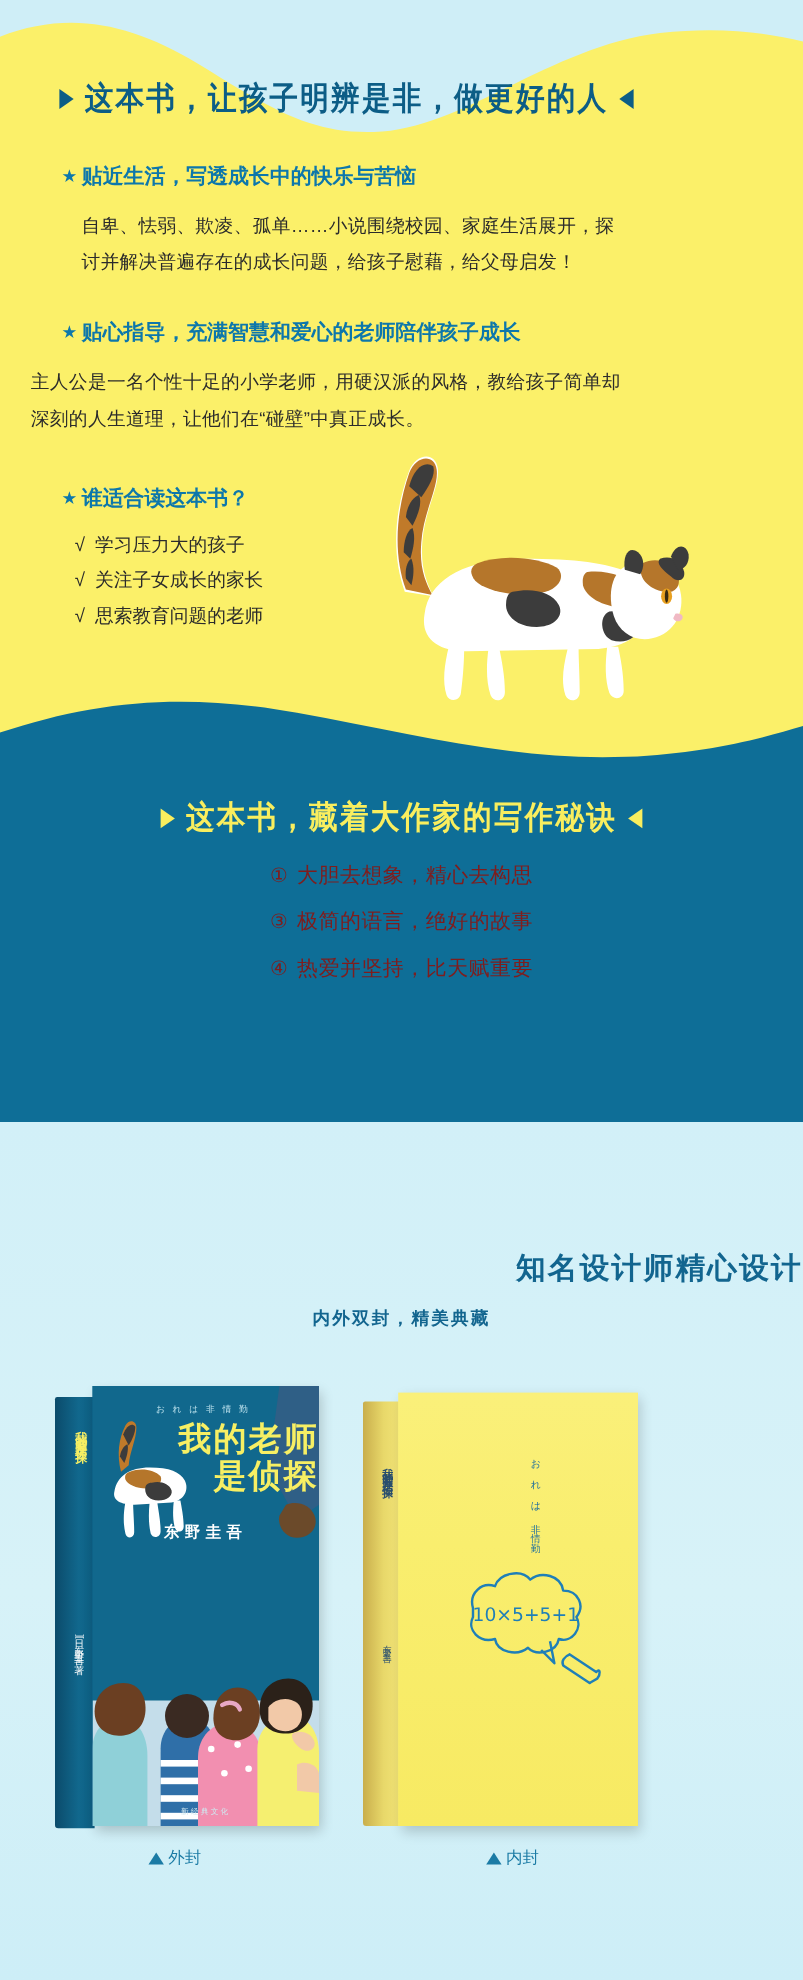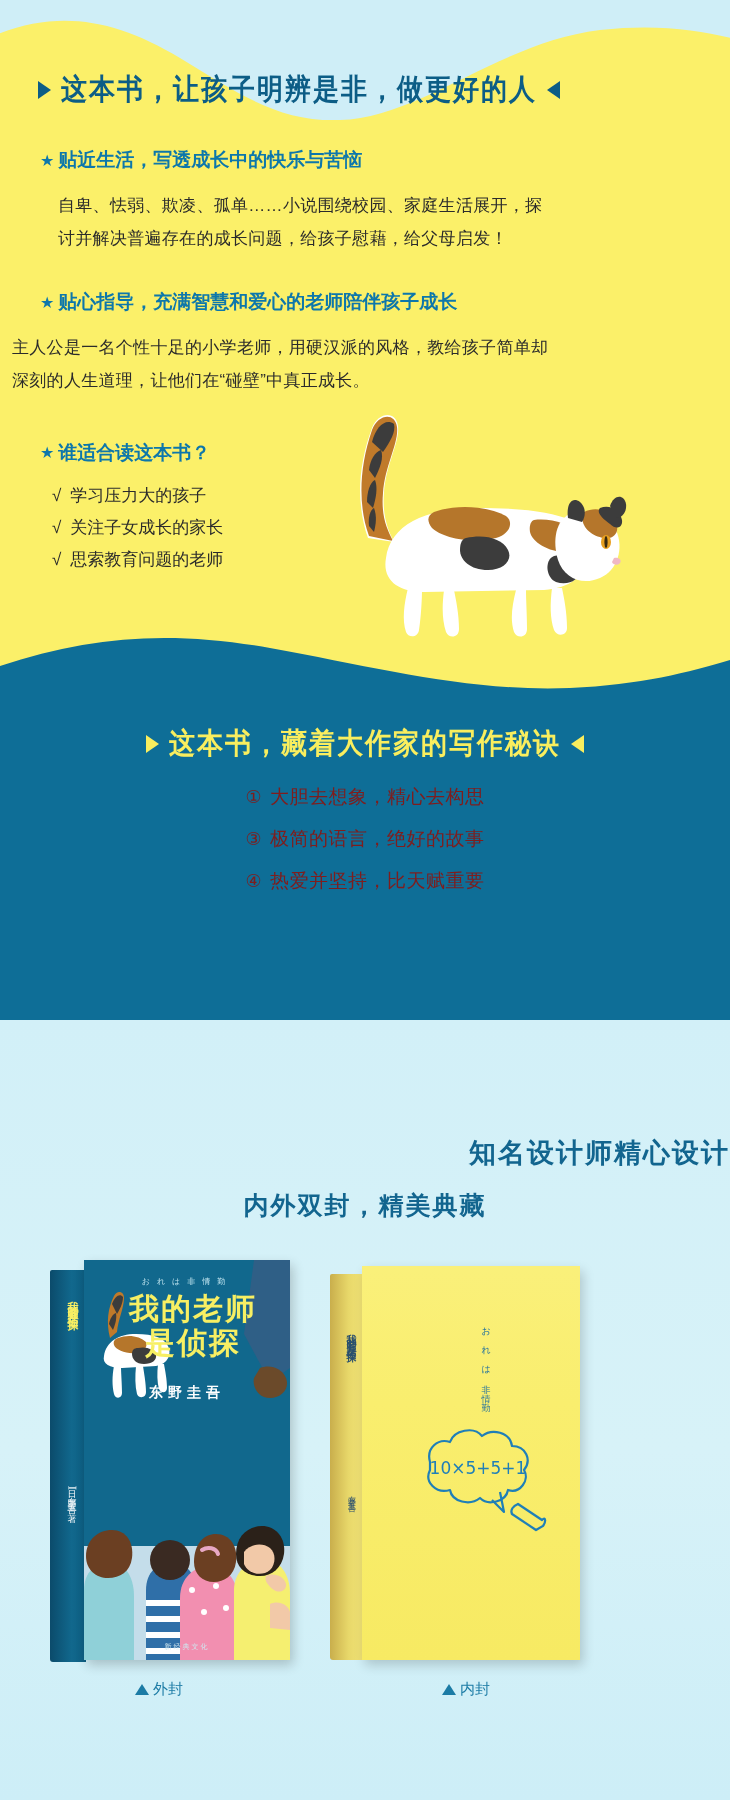--- a/index.html
+++ b/index.html
@@ -11,21 +11,21 @@
   }
 
   
   .sec-yellow{
     position:absolute; left:0; top:0; width:730px; height:700px;
     background:#cfeef7; overflow:hidden;
   }
   .sec-yellow .wave-top{
     position:absolute; left:-20px; top:0; width:780px; height:720px;
   }
-  .sec-yellow .content{ position:absolute; left:0; top:0; width:598px; }
+  .sec-yellow .content{ position:absolute; left:16px; top:0; width:598px; }
 
   .hdr{
     display:flex; align-items:center; justify-content:center; gap:10px;
     margin-top:72px;
   }
   .hdr .tri{ width:0;height:0;border-style:solid; }
   .hdr .tri-l{ border-width:9px 0 9px 13px; border-color:transparent transparent transparent #0c5d86; }
   .hdr .tri-r{ border-width:9px 13px 9px 0; border-color:transparent #0c5d86 transparent transparent; }
   .hdr .txt{
     font-family:"DejaVu Sans",sans-serif;
@@ -77,21 +77,21 @@
     overflow:hidden;
   }
   .design-title{
     text-align:right; margin-top:115px;
     font-family:"DejaVu Serif","Liberation Serif",serif;
     font-size:27px; font-weight:bold; color:#12658f; letter-spacing:2px;
   }
   .design-sub{
     text-align:center; margin-top:18px;
     font-family:"DejaVu Serif","Liberation Serif",serif;
-    font-size:25px; font-weight:bold; color:#12658f; letter-spacing:2px;
+    font-size:16px; font-weight:bold; color:#12658f; letter-spacing:2px;
   }
 
   .books{ position:absolute; left:0; top:240px; width:578px; height:420px; }
 
   
   .book-outer{
     position:absolute; left:50px; top:0; width:240px; height:405px;
   }
   .bo-spine{
     position:absolute; left:0; top:10px; width:36px; height:392px;
@@ -102,21 +102,21 @@
     position:absolute; left:34px; top:0; width:206px; height:400px;
     background:#11688d; overflow:hidden;
     box-shadow:3px 5px 11px rgba(0,0,0,.2);
   }
   .bo-jp{
     position:absolute; left:0; right:0; top:16px; text-align:center;
     color:#bfe4ef; font-size:8px; letter-spacing:7px;
     font-family:"DejaVu Sans",sans-serif;
   }
   .bo-title{
-    position:absolute; left:12px; right:0; top:32px; text-align:center;
+    position:absolute; left:12px; right:0; top:32px; text-align:right;
     color:#f7ef63; font-size:30px; font-weight:bold; line-height:1.12;
     letter-spacing:2px; font-family:"DejaVu Sans",sans-serif;
   }
   .bo-author{
     position:absolute; left:0; right:0; top:124px; text-align:center;
     color:#ffffff; font-size:14px; font-weight:bold; letter-spacing:5px;
   }
   .bo-spine-txt{
     position:absolute; left:6px; top:22px; width:24px;
     writing-mode:vertical-rl; color:#f7ef63; font-size:11px;

